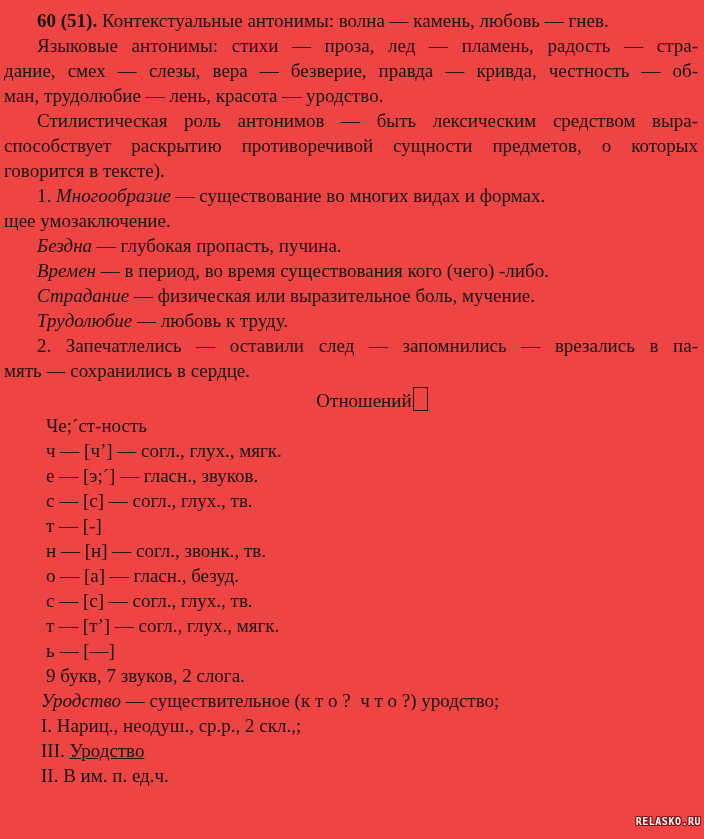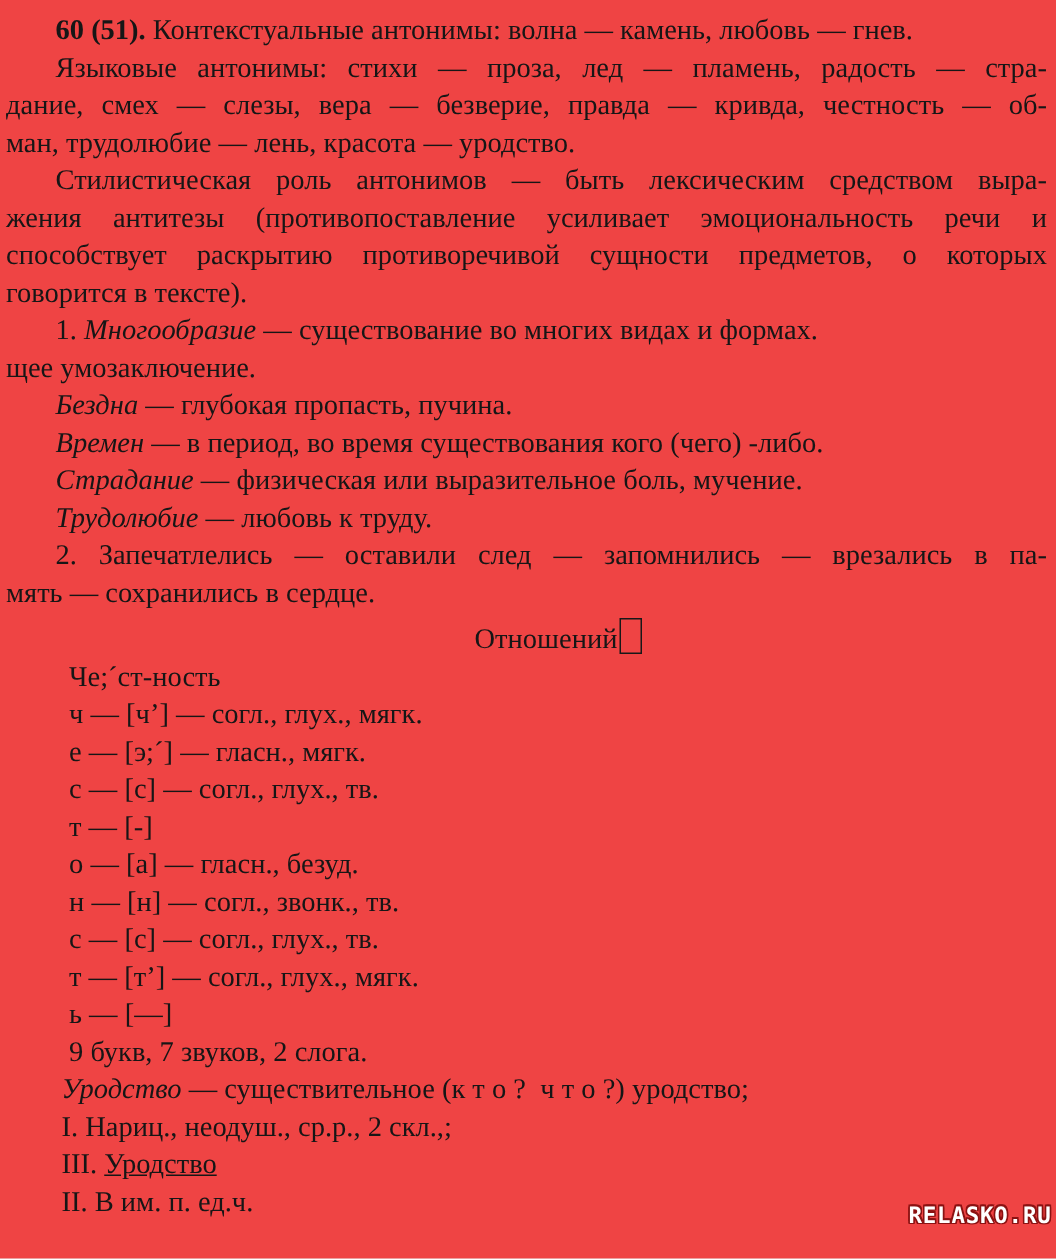--- a/index.html
+++ b/index.html
@@ -22,60 +22,59 @@
   .b{font-weight:bold;}
   .i{font-style:italic;}
   .u{text-decoration:underline;}
   .mline{margin-top:4px;text-align:center;}
   .mword{position:relative;display:inline-block;}
   .zero-box{
     display:inline-block;width:13px;height:22px;
     border:1.6px solid #181818;margin-left:1px;vertical-align:-4px;
   }
   .watermark{
-    position:absolute;right:3px;bottom:16px;
+    position:absolute;right:3px;bottom:5px;
     font-family:"DejaVu Sans Mono",monospace;
-    font-weight:bold;font-size:15px;letter-spacing:.5px;
+    font-weight:bold;font-size:10px;letter-spacing:.5px;
     color:#ffffff;
     text-shadow:
       -1px -1px 0 #8b1212, 1px -1px 0 #8b1212,
       -1px  1px 0 #8b1212, 1px  1px 0 #8b1212,
       -1px  0   0 #8b1212, 1px  0   0 #8b1212,
        0   -1px 0 #8b1212, 0    1px 0 #8b1212;
   }
 </style>
 </head>
 <body>
 
 <div class="page">
   <div class="doc" id="doc">
       <div class="line ind"><span class="b">60 (51).</span><span> Контекстуальные антонимы: волна — камень, любовь — гнев.</span></div>
       <div class="line ind just"><span>Языковые антонимы: стихи — проза, лед — пламень, радость — стра-</span></div>
       <div class="line just"><span>дание, смех — слезы, вера — безверие, правда — кривда, честность — об-</span></div>
       <div class="line"><span>ман, трудолюбие — лень, красота — уродство.</span></div>
       <div class="line ind just"><span>Стилистическая роль антонимов — быть лексическим средством выра-</span></div>
-      <div class="line just"><span>жения антитезы (противопоставление усиливает эмоциональность речи и</span></div>
       <div class="line just"><span>способствует раскрытию противоречивой сущности предметов, о которых</span></div>
       <div class="line"><span>говорится в тексте).</span></div>
       <div class="line ind"><span>1. </span><span class="i">Многообразие</span><span> — существование во многих видах и формах.</span></div>
       <div class="line"><span>щее умозаключение.</span></div>
       <div class="line ind"><span class="i">Бездна</span><span> — глубокая пропасть, пучина.</span></div>
       <div class="line ind"><span class="i">Времен</span><span> — в период, во время существования кого (чего) -либо.</span></div>
       <div class="line ind"><span class="i">Страдание</span><span> — физическая или выразительное боль, мучение.</span></div>
       <div class="line ind"><span class="i">Трудолюбие</span><span> — любовь к труду.</span></div>
       <div class="line ind just"><span>2. Запечатлелись — оставили след — запомнились — врезались в па-</span></div>
       <div class="line"><span>мять — сохранились в сердце.</span></div>
       <div class="line ana mline"><span class="mword">Отношений</span><span class="zero-box"></span></div>
       <div class="line ana"><span>Че;´ст-ность</span></div>
       <div class="line ana"><span>ч — [ч’] — согл., глух., мягк.</span></div>
-      <div class="line ana"><span>е — [э;´] — гласн., мягк.</span></div>
+      <div class="line ana"><span>е — [э;´] — гласн., звуков.</span></div>
       <div class="line ana"><span>с — [с] — согл., глух., тв.</span></div>
       <div class="line ana"><span>т — [-]</span></div>
+      <div class="line ana"><span>н — [н] — согл., звонк., тв.</span></div>
       <div class="line ana"><span>о — [а] — гласн., безуд.</span></div>
-      <div class="line ana"><span>н — [н] — согл., звонк., тв.</span></div>
       <div class="line ana"><span>с — [с] — согл., глух., тв.</span></div>
       <div class="line ana"><span>т — [т’] — согл., глух., мягк.</span></div>
       <div class="line ana"><span>ь — [—]</span></div>
       <div class="line ana"><span>9 букв, 7 звуков, 2 слога.</span></div>
       <div class="line rom"><span class="i">Уродство</span><span> — существительное (к т о ?  ч т о ?) уродство;</span></div>
       <div class="line rom"><span>I. Нариц., неодуш., ср.р., 2 скл.,;</span></div>
       <div class="line rom"><span>III. </span><span class="u">Уродство</span></div>
       <div class="line rom"><span>II. В им. п. ед.ч.</span></div>
     </div>
   <div class="watermark">RELASKO.RU</div>

